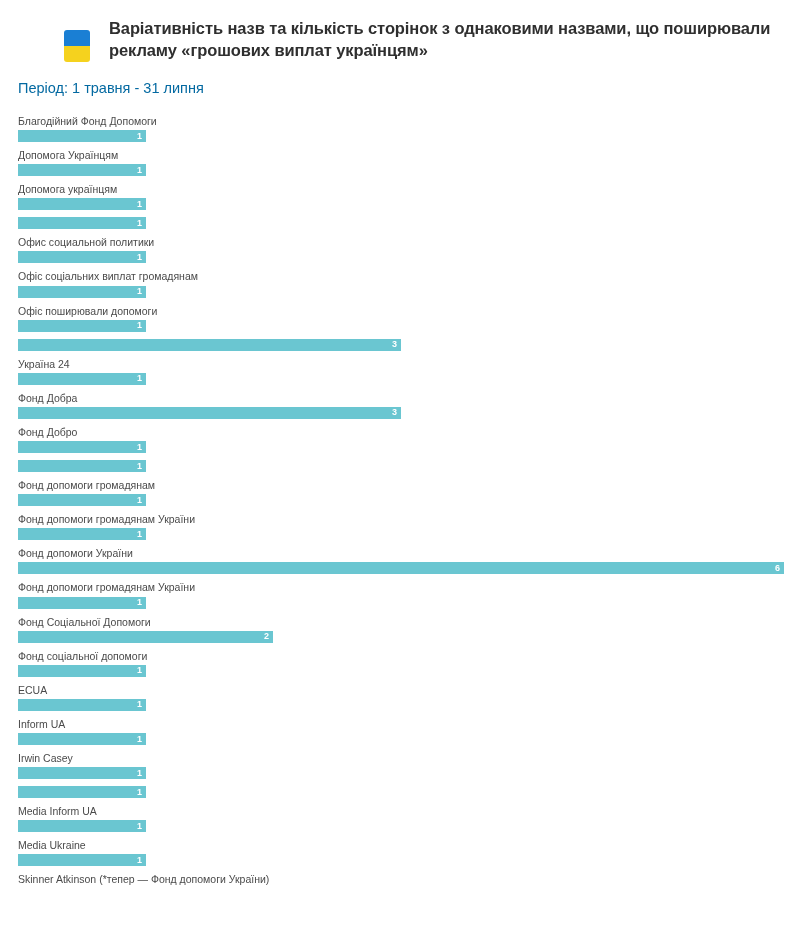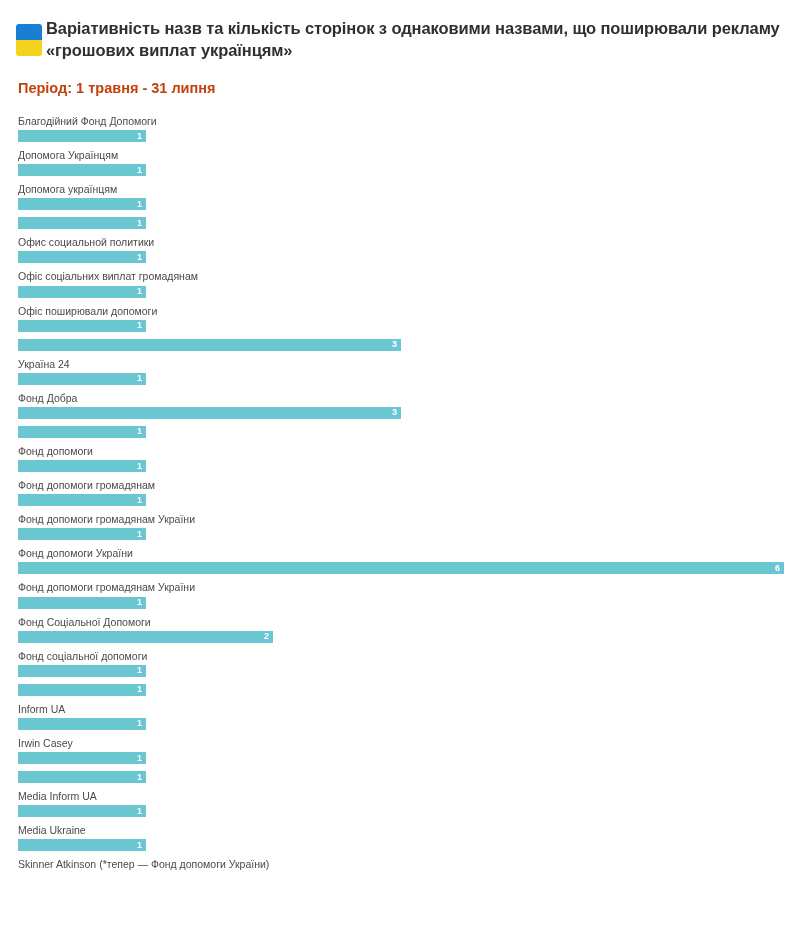--- a/index.html
+++ b/index.html
@@ -16,22 +16,23 @@
   }
   .page {
     position: relative;
     width: 796px;
     height: 936px;
     box-sizing: border-box;
     padding: 16px 16px 0 16px;
   }
   .header {
     display: flex;
-    align-items: center;
-    gap: 4px;
+    align-items: flex-end;
+    gap: 19px;
+    margin-left: 48px;
   }
   .flag-logo {
     flex: 0 0 auto;
     width: 26px;
     height: 32px;
     border-radius: 3px;
     overflow: hidden;
     display: block;
     margin-top: 2px;
   }
@@ -39,24 +40,23 @@
     font-size: 16.5px;
     font-weight: bold;
     line-height: 1.35;
     color: #2f2f2f;
     letter-spacing: -0.1px;
     margin: 0;
     padding-top: 1px;
   }
   .subtitle {
     font-size: 14.5px;
-    color: #c2410c;
+    color: #0369a1;
     margin: 18px 0 0 2px;
     line-height: 1.2;
-    font-weight: bold;
   }
   .chart {
     margin-top: 18px;
     padding-left: 2px;
   }
   .row {
     margin-bottom: 7px;
   }
   .row-label {
     font-size: 10.5px;
@@ -176,28 +176,28 @@
       </div>
       <div class="row">
         <div class="row-label">Фонд Добра</div>
         <div class="bar-track">
           <div class="bar" style="background: rgb(106, 198, 209); width: 383px;">
             <span class="bar-value">3</span>
           </div>
         </div>
       </div>
       <div class="row">
-        <div class="bar-track">
-          <div class="bar" style="background: rgb(106, 198, 209); width: 128px;">
-            <span class="bar-value">1</span>
-          </div>
-        </div>
-      </div>
-      <div class="row">
-        <div class="row-label">Фонд допомоги</div>
+        <div class="row-label">Фонд Добро</div>
+        <div class="bar-track">
+          <div class="bar" style="background: rgb(106, 198, 209); width: 128px;">
+            <span class="bar-value">1</span>
+          </div>
+        </div>
+      </div>
+      <div class="row">
         <div class="bar-track">
           <div class="bar" style="background: rgb(106, 198, 209); width: 128px;">
             <span class="bar-value">1</span>
           </div>
         </div>
       </div>
       <div class="row">
         <div class="row-label">Фонд допомоги громадянам</div>
         <div class="bar-track">
           <div class="bar" style="background: rgb(106, 198, 209); width: 128px;">
@@ -239,20 +239,21 @@
       </div>
       <div class="row">
         <div class="row-label">Фонд соціальної допомоги</div>
         <div class="bar-track">
           <div class="bar" style="background: rgb(106, 198, 209); width: 128px;">
             <span class="bar-value">1</span>
           </div>
         </div>
       </div>
       <div class="row">
+        <div class="row-label">ECUA</div>
         <div class="bar-track">
           <div class="bar" style="background: rgb(106, 198, 209); width: 128px;">
             <span class="bar-value">1</span>
           </div>
         </div>
       </div>
       <div class="row">
         <div class="row-label">Inform UA</div>
         <div class="bar-track">
           <div class="bar" style="background: rgb(106, 198, 209); width: 128px;">

